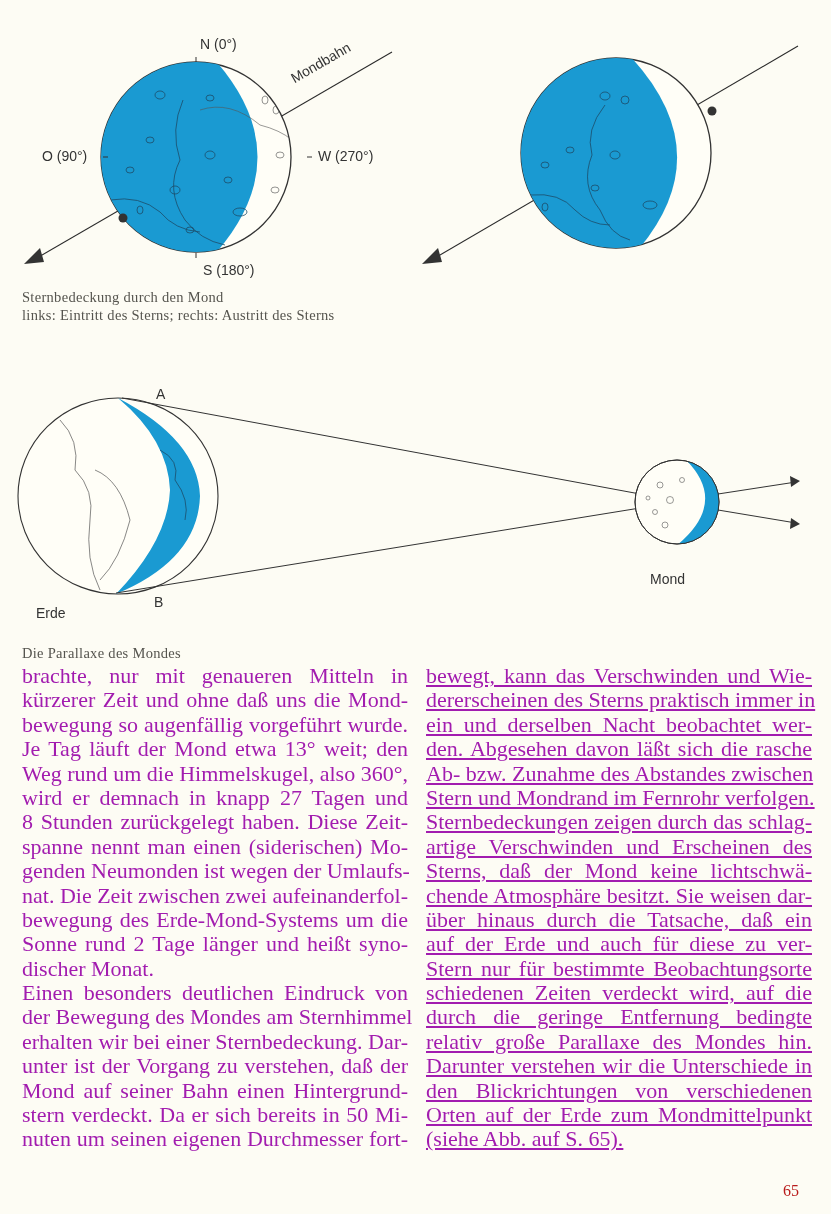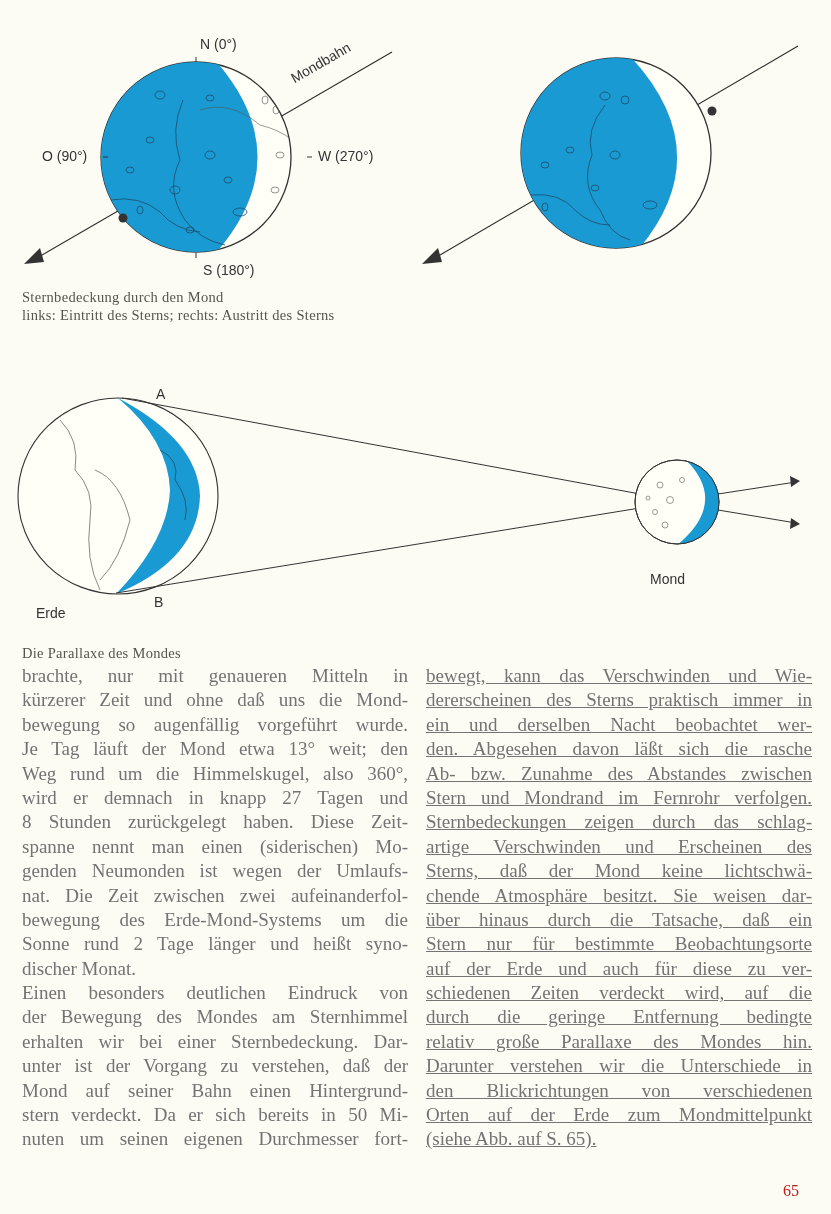--- a/index.html
+++ b/index.html
@@ -4,21 +4,21 @@
 <style>
   html, body { margin: 0; padding: 0; }
   body {
     width: 831px; height: 1214px; background: #fdfcf4; position: relative; overflow: hidden;
     font-family: "Liberation Serif", "DejaVu Serif", serif; color: #3b3a36;
   }
   .abs { position: absolute; }
   .sans { font-family: "Liberation Sans", "DejaVu Sans", sans-serif; color: #333; }
   .lbl { font-size: 14px; white-space: nowrap; }
   .caption { font-size: 14.5px; color: #55544e; letter-spacing: 0.3px; white-space: nowrap; }
-  .col { position: absolute; top: 664px; width: 386px; font-size: 19px; line-height: 24.4px; color: #737373; }
+  .col { position: absolute; top: 664px; width: 386px; font-size: 22px; line-height: 24.4px; color: #a21caf; }
   .col .line { display: block; text-align: justify; text-align-last: justify; white-space: nowrap; height: 24.4px; }
   .col .line.last { text-align-last: left; }
   svg { position: absolute; left: 0; top: 0; }
 </style>
 </head>
 <body>
 
 <div>
   <svg width="831" height="300" viewBox="0 0 831 300">
     <defs>
@@ -173,22 +173,22 @@
   <span class="line">dererscheinen des Sterns praktisch immer in</span>
   <span class="line">ein und derselben Nacht beobachtet wer-</span>
   <span class="line">den. Abgesehen davon läßt sich die rasche</span>
   <span class="line">Ab- bzw. Zunahme des Abstandes zwischen</span>
   <span class="line">Stern und Mondrand im Fernrohr verfolgen.</span>
   <span class="line">Sternbedeckungen zeigen durch das schlag-</span>
   <span class="line">artige Verschwinden und Erscheinen des</span>
   <span class="line">Sterns, daß der Mond keine lichtschwä-</span>
   <span class="line">chende Atmosphäre besitzt. Sie weisen dar-</span>
   <span class="line">über hinaus durch die Tatsache, daß ein</span>
+  <span class="line">auf der Erde und auch für diese zu ver-</span>
   <span class="line">Stern nur für bestimmte Beobachtungsorte</span>
-  <span class="line">auf der Erde und auch für diese zu ver-</span>
   <span class="line">schiedenen Zeiten verdeckt wird, auf die</span>
   <span class="line">durch die geringe Entfernung bedingte</span>
   <span class="line">relativ große Parallaxe des Mondes hin.</span>
   <span class="line">Darunter verstehen wir die Unterschiede in</span>
   <span class="line">den Blickrichtungen von verschiedenen</span>
   <span class="line">Orten auf der Erde zum Mondmittelpunkt</span>
   <span class="line last">(siehe Abb. auf S. 65).</span>
 </div>
 
 <div class="abs" style="left:783px; top:1182px; font-size:16px; color:#b91c1c;">65</div>

